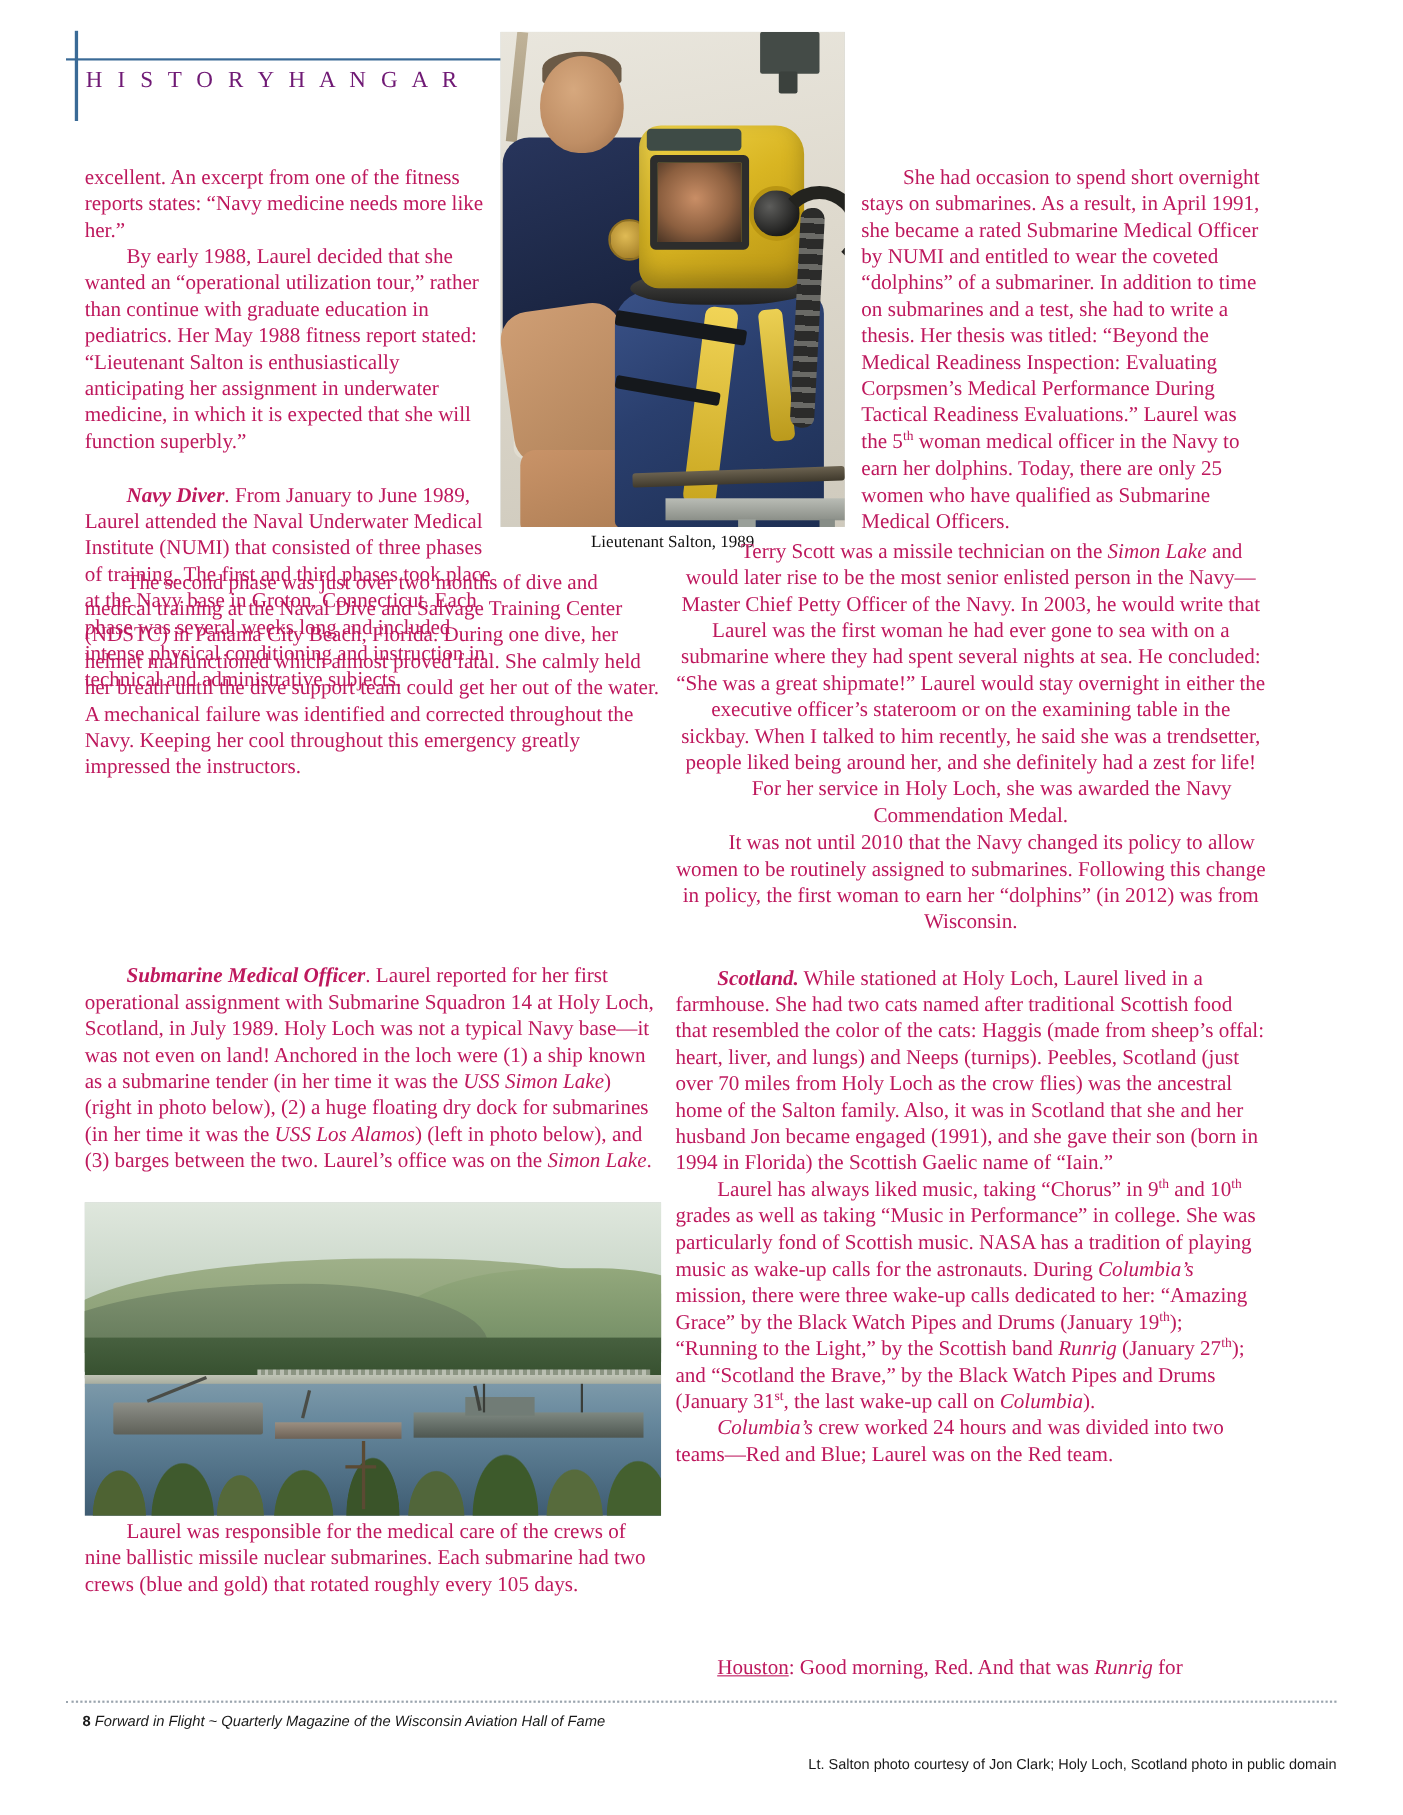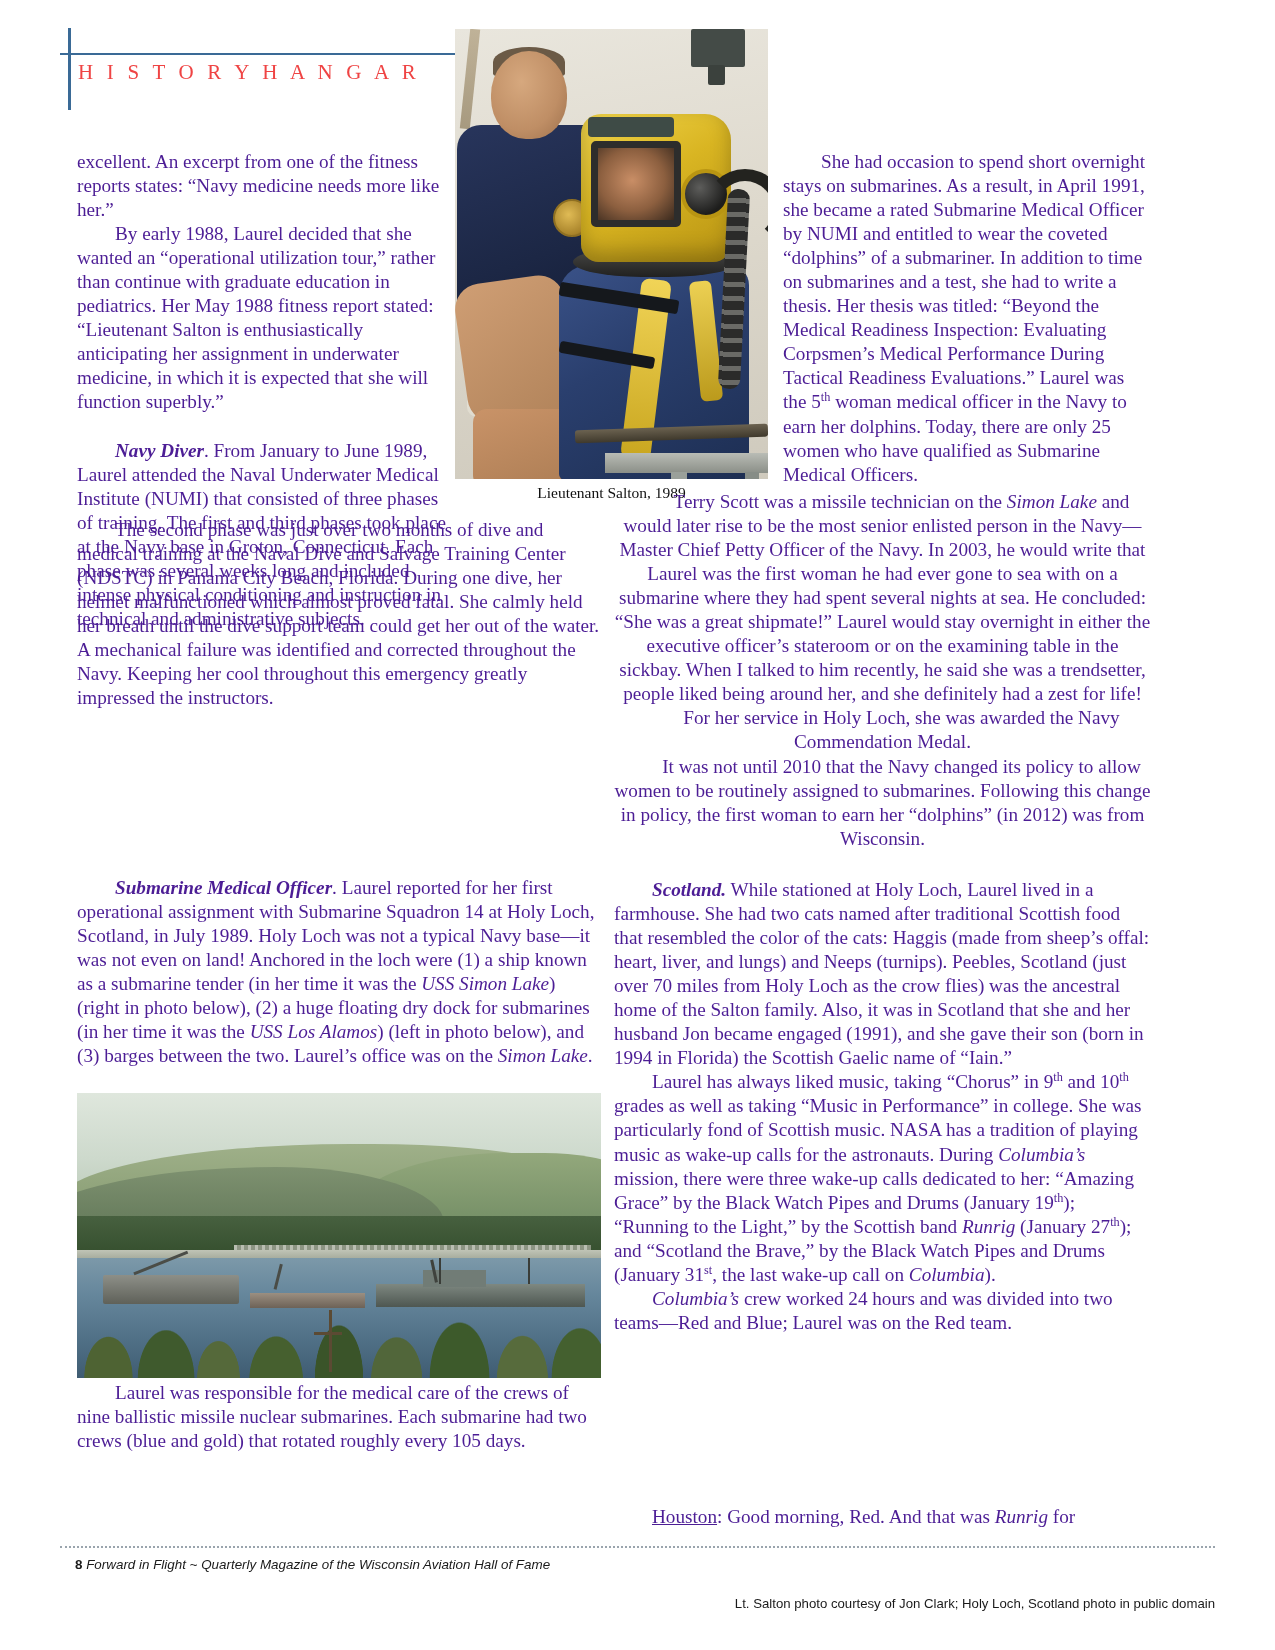--- a/index.html
+++ b/index.html
@@ -29,21 +29,21 @@
     left: 68px; top: 28px;
     width: 3px; height: 82px;
     background: #3a6a96;
   }
   .masthead-title {
     position: absolute;
     left: 78px; top: 60px;
     font-family: "Liberation Serif", "DejaVu Serif", serif;
     font-size: 21px;
     letter-spacing: 4.2px;
-    color: #ef4444;
+    color: #701a75;
   }
 
   
   .photo {
     position: absolute;
     overflow: hidden;
     background: #cfd3d0;
   }
   #photo-salton {
     left: 455px; top: 29px;
@@ -295,21 +295,21 @@
     font-family: Liberation Serif, serif;
     font-size: 15.5px;
     color: #111;
   }
 
   
   .col {
     position: absolute;
     font-size: 19.2px;
     line-height: 24.05px;
-    color: #4c1d95;
+    color: #be185d;
     text-align: left;
     hyphens: none;
   }
   .col p { margin: 0; }
   .indent { text-indent: 38px; }
   .gap-before { margin-top: 24px !important; }
 
   
   #left-top   { left: 77px; top: 150px; width: 372px; }
   

